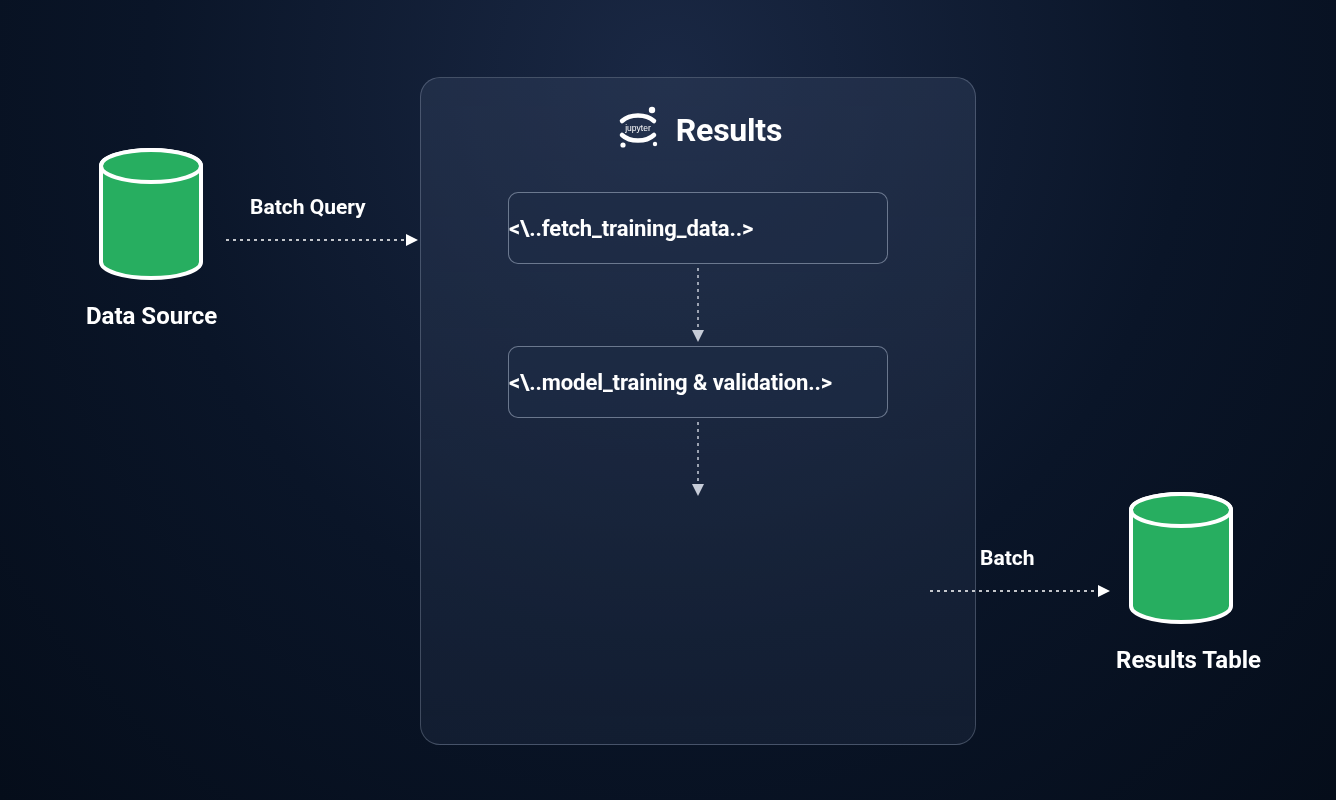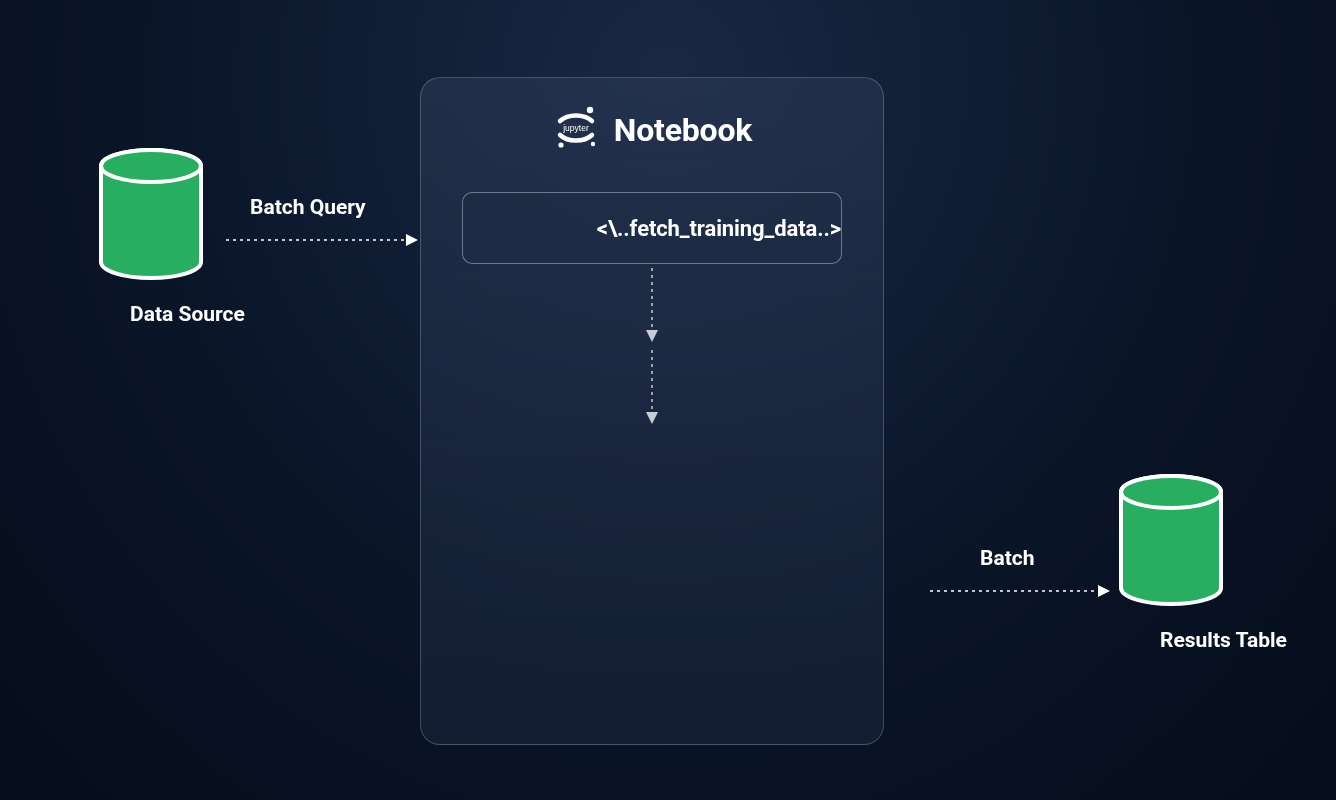--- a/index.html
+++ b/index.html
@@ -13,21 +13,21 @@
 }
 
 
 .db-icon { display: inline-block; }
 
 
 .notebook-box {
   position: absolute;
   top: 77px;
   left: 420px;
-  width: 464px;
+  width: 556px;
   height: 668px;
   background: linear-gradient(180deg, rgba(44,58,86,0.55) 0%, rgba(28,40,62,0.5) 100%);
   border: 1px solid rgba(200,210,230,0.25);
   border-radius: 20px;
   padding: 26px 30px 30px 30px;
 }
 .notebook-title-row {
   display: flex;
   align-items: center;
   justify-content: center;
@@ -43,38 +43,38 @@
 
 .step-box {
   margin: 0 auto;
   width: 380px;
   height: 72px;
   background: rgba(30,44,70,0.55);
   border: 1px solid rgba(205,215,235,0.45);
   border-radius: 10px;
   display: flex;
   align-items: center;
-  justify-content: flex-end;
+  justify-content: flex-start;
   color: #fff;
   font-size: 22px;
   font-weight: 700;
   letter-spacing: -0.1px;
 }
 
 .v-arrow {
   height: 82px;
   display: flex;
   align-items: center;
   justify-content: center;
 }
 
 
 .data-source-group { position: absolute; top: 148px; left: 86px; width: 130px; text-align: center; }
-.results-group { position: absolute; top: 474px; left: 1116px; width: 130px; text-align: left; }
-.db-label { color: #fff; font-size: 21px; font-weight: 700; margin-top: 18px; white-space: nowrap; margin-left: 44px; }
+.results-group { position: absolute; top: 492px; left: 1116px; width: 130px; text-align: center; }
+.db-label { color: #fff; font-size: 24px; font-weight: 700; margin-top: 18px; white-space: nowrap; }
 
 
 .conn-label {
   position: absolute;
   color: #fff;
   font-size: 21px;
   font-weight: 700;
 }
 
 
@@ -117,34 +117,37 @@
       <svg width="48" height="48" viewBox="0 0 48 48">
         <circle cx="24" cy="24" r="22" fill="none"></circle>
         <path d="M8 17 a20 14 0 0 1 32 0" fill="none" stroke="#FFFFFF" stroke-width="4.5" stroke-linecap="round"></path>
         <path d="M8 31 a20 14 0 0 0 32 0" fill="none" stroke="#FFFFFF" stroke-width="4.5" stroke-linecap="round"></path>
         <circle cx="38" cy="6" r="3.2" fill="#FFFFFF"></circle>
         <circle cx="9" cy="41" r="2.6" fill="#FFFFFF"></circle>
         <circle cx="41" cy="40" r="2.2" fill="#FFFFFF"></circle>
         <text x="24" y="27" text-anchor="middle" font-size="8.5" fill="#FFFFFF" font-family="Arial" font-weight="400">jupyter</text>
       </svg>
     </span>
-    <span class="notebook-title">Notebook</span>
+    <span class="notebook-title">Results</span>
   </div>
 
   <div class="step-box">
     <span>&lt;\..fetch_training_data..&gt;</span>
   </div>
 
   <div class="v-arrow">
     <svg width="16" height="82" viewBox="0 0 16 82">
       <line x1="8" y1="4" x2="8" y2="68" stroke="#C6CCD8" stroke-width="1.5" stroke-dasharray="3 4"></line>
       <path d="M2 66 L8 78 L14 66 Z" fill="#C6CCD8"></path>
     </svg>
   </div>
 
+  <div class="step-box">
+    <span>&lt;\..model_training &amp; validation..&gt;</span>
+  </div>
 
   <div class="v-arrow">
     <svg width="16" height="82" viewBox="0 0 16 82">
       <line x1="8" y1="4" x2="8" y2="68" stroke="#C6CCD8" stroke-width="1.5" stroke-dasharray="3 4"></line>
       <path d="M2 66 L8 78 L14 66 Z" fill="#C6CCD8"></path>
     </svg>
   </div>
 
 </div>
 

